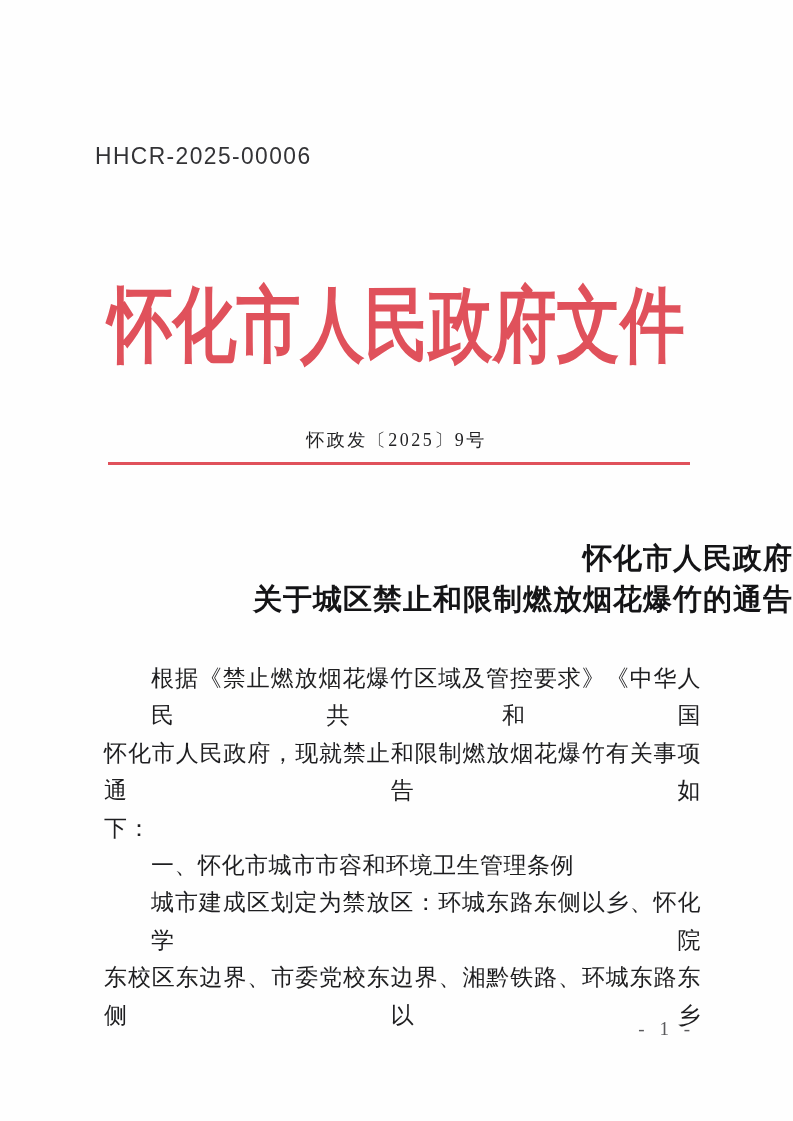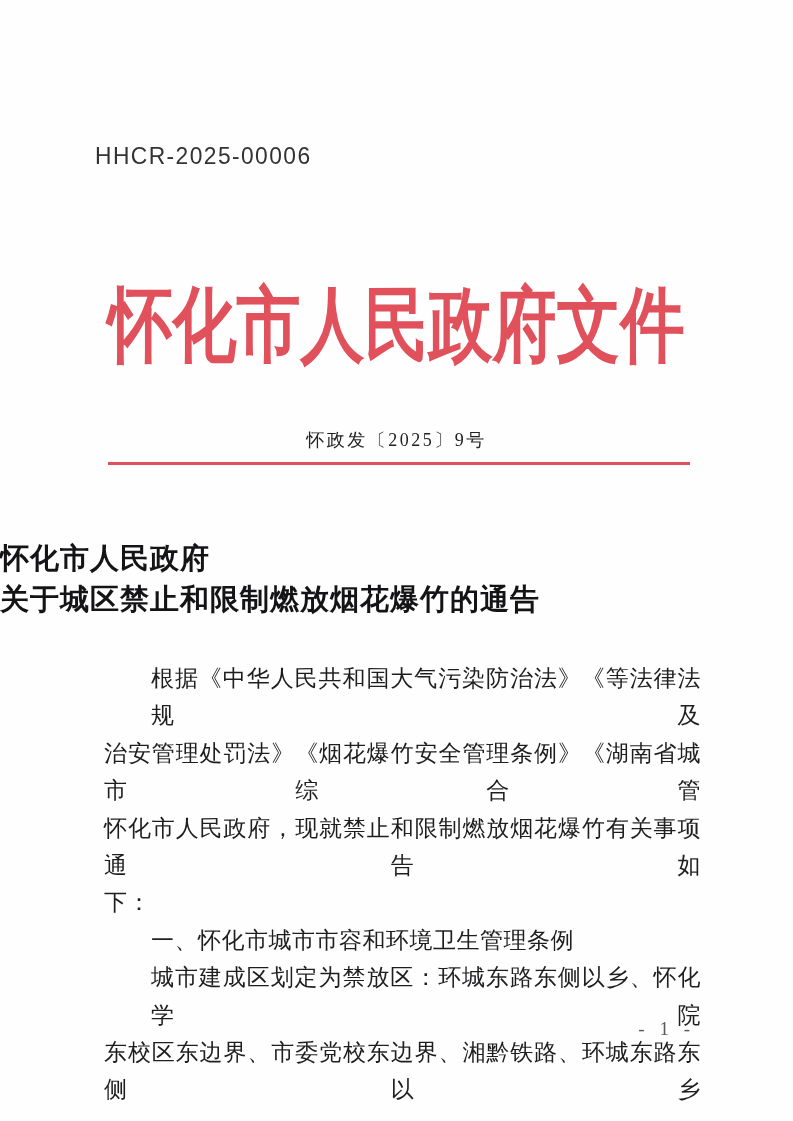--- a/index.html
+++ b/index.html
@@ -37,21 +37,21 @@
     letter-spacing:2.5px;
     white-space:nowrap;
   }
   .red-rule{
     position:absolute; left:108px; top:462px;
     width:582px; height:3px;
     background:var(--accent);
   }
   .doc-title{
     position:absolute; left:0; right:0; top:538px;
-    text-align:left;
+    text-align:right;
     font-weight:700; color:#141416;
     line-height:41px; font-size:29px;
     letter-spacing:1px;
   }
   .body{
     position:absolute; left:104px; top:660px;
     width:597px;
     font-size:23px; color:#1e1e20;
     line-height:37.4px;
     letter-spacing:0.5px;
@@ -83,22 +83,21 @@
   <div class="doc-number">怀政发〔2025〕9号</div>
 
   <div class="red-rule"></div>
 
   <div class="doc-title">
     <div>怀化市人民政府</div>
     <div>关于城区禁止和限制燃放烟花爆竹的通告</div>
   </div>
 
   <div class="body">
-    <div class="line indent just">根据《中华人民共和国大气污染防治法》《等法律法规及</div>
-    <div class="line just">治安管理处罚法》《烟花爆竹安全管理条例》《湖南省城市综合管</div>
+    <div class="line indent just">根据《禁止燃放烟花爆竹区域及管控要求》《中华人民共和国</div>
     <div class="line just">怀化市人民政府，现就禁止和限制燃放烟花爆竹有关事项通告如</div>
     <div class="line">下：</div>
     <div class="line indent">一、怀化市城市市容和环境卫生管理条例</div>
     <div class="line indent just">城市建成区划定为禁放区：环城东路东侧以乡、怀化学院</div>
     <div class="line just">东校区东边界、市委党校东边界、湘黔铁路、环城东路东侧以乡</div>
   </div>
 
   <div class="page-number">- 1 -</div>
 
 </div>

